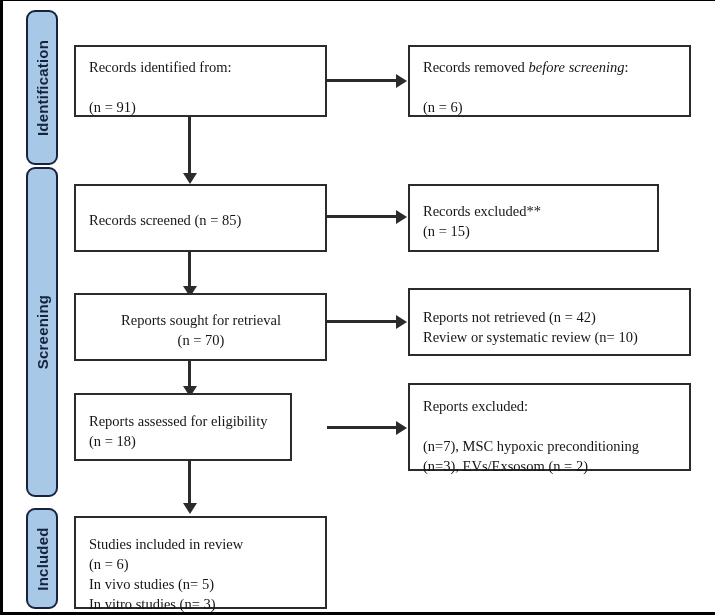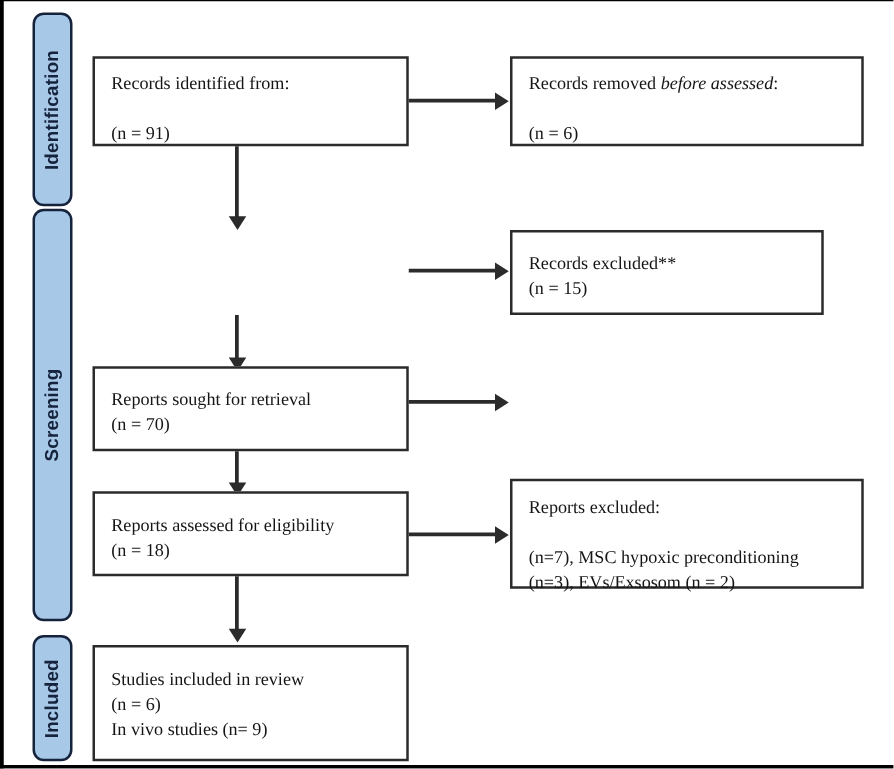--- a/index.html
+++ b/index.html
@@ -121,62 +121,68 @@
 
   <div class="stage-pill" style="left:26px; top:508px; width:32px; height:101px;">
     <span class="stage-pill-label">Included</span>
   </div>
 
   <div class="node-box" style="left:74px; top:45px; width:253px; height:72px;">
     <div class="node-text"><span>Records identified from:</span><br><br><span>(n = 91)</span></div>
   </div>
 
   <div class="node-box" style="left:408px; top:45px; width:283px; height:72px;">
-    <div class="node-text"><span>Records removed </span><span class="ital">before assessed</span><span>:</span><br><br><span>(n = 6)</span></div>
+    <div class="node-text"><span>Records removed </span><span class="ital">before screening</span><span>:</span><br><br><span>(n = 6)</span></div>
   </div>
 
   <div class="h-line" style="left:327px; top:79px; width:70px;"></div>
   <div class="h-arrow-head" style="left:396px; top:73.5px;"></div>
 
   <div class="v-line" style="left:188px; top:117px; height:58px;"></div>
   <div class="v-arrow-head" style="left:182.5px; top:173px;"></div>
 
+  <div class="node-box" style="left:74px; top:184px; width:253px; height:68px;">
+    <div class="node-text" style="padding-top:14px;"><span>Records screened (n = 85)</span></div>
+  </div>
 
   <div class="node-box" style="left:408px; top:184px; width:251px; height:68px;">
     <div class="node-text" style="padding-top:5px;"><span>Records excluded**</span><br><span>(n = 15)</span></div>
   </div>
 
   <div class="h-line" style="left:327px; top:215px; width:70px;"></div>
   <div class="h-arrow-head" style="left:396px; top:209.5px;"></div>
 
   <div class="v-line" style="left:188px; top:252px; height:42px;"></div>
   <div class="v-arrow-head" style="left:182.5px; top:286px;"></div>
 
   <div class="node-box" style="left:74px; top:293px; width:253px; height:68px;">
-    <div class="node-text" style="padding-top:5px;"><span>Reports sought for retrieval</span><br><span>(n = 70)</span></div>
+    <div class="node-text" style="padding-top:5px;text-align:center;"><span>Reports sought for retrieval</span><br><span>(n = 70)</span></div>
   </div>
 
+  <div class="node-box" style="left:408px; top:288px; width:283px; height:68px;">
+    <div class="node-text" style="padding-top:7px;"><span>Reports not retrieved (n = 42)</span><br><span>Review or systematic review (n= 10)</span></div>
+  </div>
 
   <div class="h-line" style="left:327px; top:320px; width:70px;"></div>
   <div class="h-arrow-head" style="left:396px; top:314.5px;"></div>
 
   <div class="v-line" style="left:188px; top:361px; height:32px;"></div>
   <div class="v-arrow-head" style="left:182.5px; top:386px;"></div>
 
-  <div class="node-box" style="left:74px; top:393px; width:253px; height:68px;">
+  <div class="node-box" style="left:74px; top:393px; width:218px; height:68px;">
     <div class="node-text" style="padding-top:6px;"><span>Reports assessed for eligibility</span><br><span>(n = 18)</span></div>
   </div>
 
   <div class="node-box" style="left:408px; top:383px; width:283px; height:88px;">
     <div class="node-text" style="padding-top:1px;"><span>Reports excluded:</span><br><span class="indent"></span><br><span>(n=7), MSC hypoxic preconditioning</span><br><span>(n=3), EVs/Exsosom (n = 2)</span></div>
   </div>
 
   <div class="h-line" style="left:327px; top:426px; width:70px;"></div>
   <div class="h-arrow-head" style="left:396px; top:420.5px;"></div>
 
   <div class="v-line" style="left:188px; top:461px; height:48px;"></div>
   <div class="v-arrow-head" style="left:182.5px; top:503px;"></div>
 
   <div class="node-box" style="left:74px; top:516px; width:253px; height:93px;">
-    <div class="node-text" style="padding-top:6px;"><span>Studies included in review</span><br><span>(n = 6)</span><br><span>In vivo studies (n= 9)</span><br></div>
+    <div class="node-text" style="padding-top:6px;"><span>Studies included in review</span><br><span>(n = 6)</span><br><span>In vivo studies (n= 5)</span><br><span>In vitro studies (n= 3)</span></div>
   </div>
 
 </div>
 
 </body></html>

